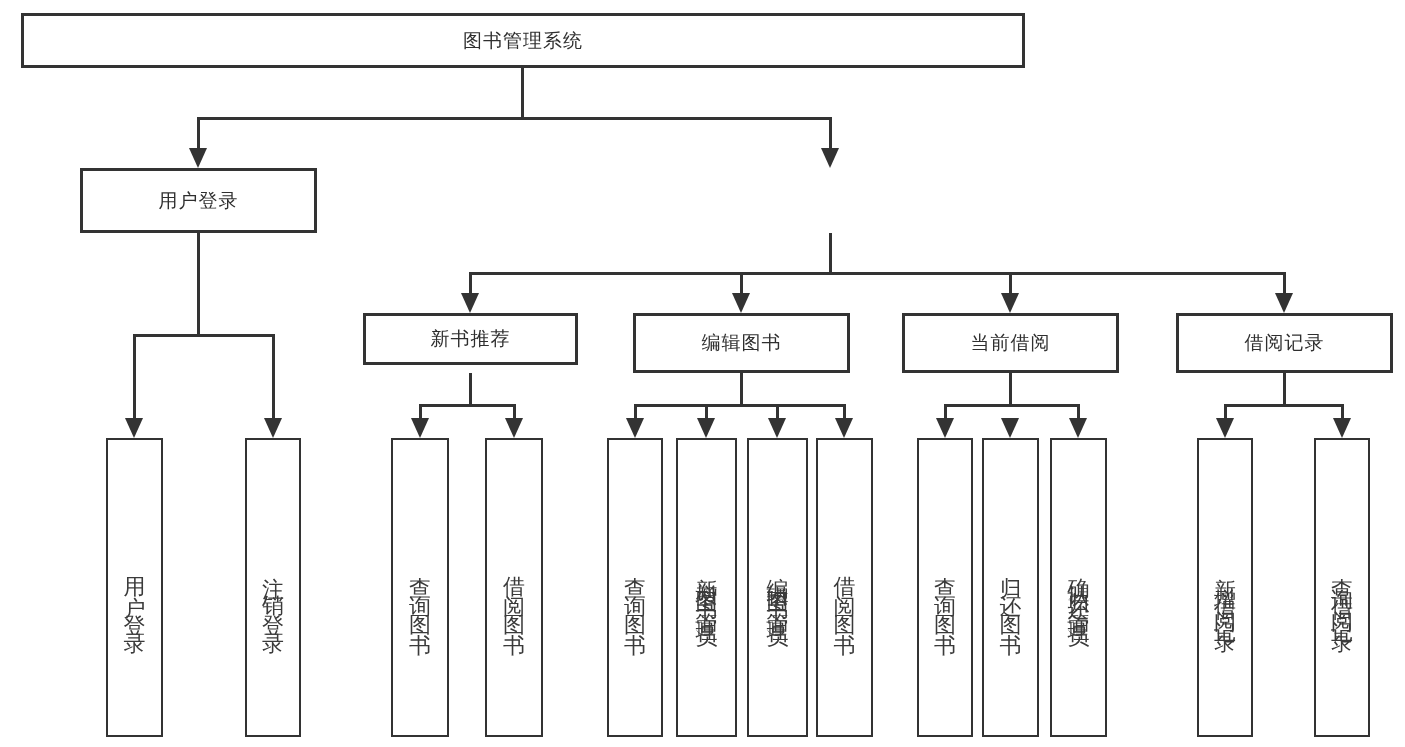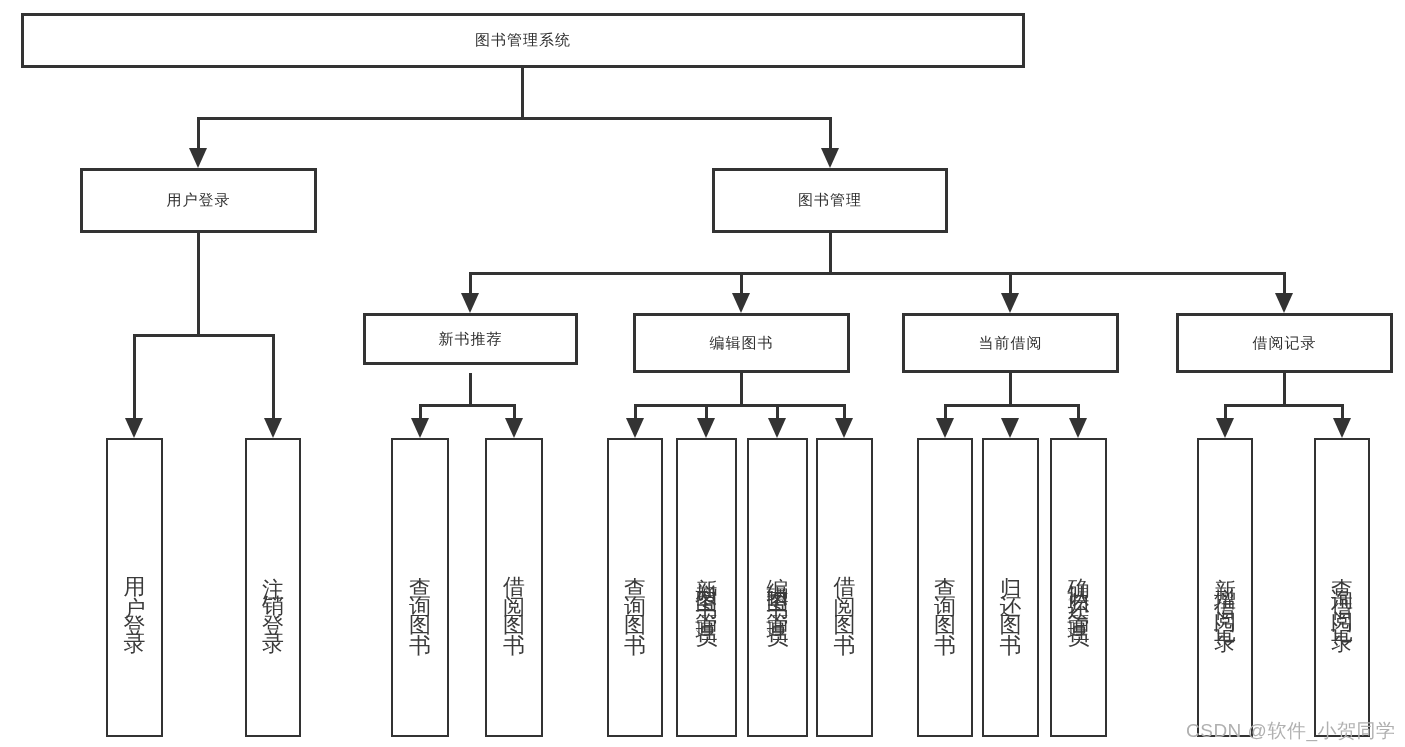--- a/index.html
+++ b/index.html
@@ -14,21 +14,21 @@
   .box{
     position:absolute;
     box-sizing:border-box;
     border:3px solid #333333;
     background:#ffffff;
     display:flex;
     align-items:center;
     justify-content:center;
     color:#2f2f2f;
   }
-  .hlabel{font-size:15px;letter-spacing:1px;justify-content:center;}
+  .hlabel{font-size:19px;letter-spacing:1px;justify-content:center;}
   .leaf{border-width:2.5px;}
   .vtext{
     writing-mode:vertical-rl;
     text-orientation:mixed;
     white-space:nowrap;
     font-size:22px;
     color:#3a3a3a;
   }
   .sp4{letter-spacing:19px;margin-bottom:-19px;}
   .sp6{letter-spacing:11px;margin-bottom:-11px;}
@@ -62,23 +62,20 @@
 
   <div class="vline" style="left:521px;top:68px;height:51px;"></div>
   <div class="hline" style="left:198px;top:117px;width:634px;"></div>
   <div class="vline" style="left:197px;top:117px;height:33px;"></div>
   <div class="vline" style="left:829px;top:117px;height:33px;"></div>
   <div class="arr" style="left:189px;top:148px;"></div>
   <div class="arr" style="left:821px;top:148px;"></div>
 
   <div class="box hlabel" style="left:80px;top:168px;width:237px;height:65px;">
     <span>用户登录</span>
-  </div>
-  <div class="box hlabel" style="left:712px;top:168px;width:236px;height:65px;">
-    <span>图书管理</span>
   </div>
 
   <div class="vline" style="left:197px;top:233px;height:104px;"></div>
   <div class="hline" style="left:133px;top:334px;width:142px;"></div>
   <div class="vline" style="left:133px;top:334px;height:86px;"></div>
   <div class="vline" style="left:272px;top:334px;height:86px;"></div>
   <div class="arr" style="left:125px;top:418px;"></div>
   <div class="arr" style="left:264px;top:418px;"></div>
 
   <div class="vline" style="left:829px;top:233px;height:42px;"></div>
@@ -175,15 +172,14 @@
     <span class="vtext sp9">确认归还（管理员）</span>
   </div>
 
   <div class="box leaf" style="left:1197px;top:438px;width:56px;height:299px;">
     <span class="vtext sp6">新增借阅记录</span>
   </div>
   <div class="box leaf" style="left:1314px;top:438px;width:56px;height:299px;">
     <span class="vtext sp6">查询借阅记录</span>
   </div>
 
-  <div class="watermark">CSDN @软件_小贺同学</div>
 
 </div>
 
 </body></html>

